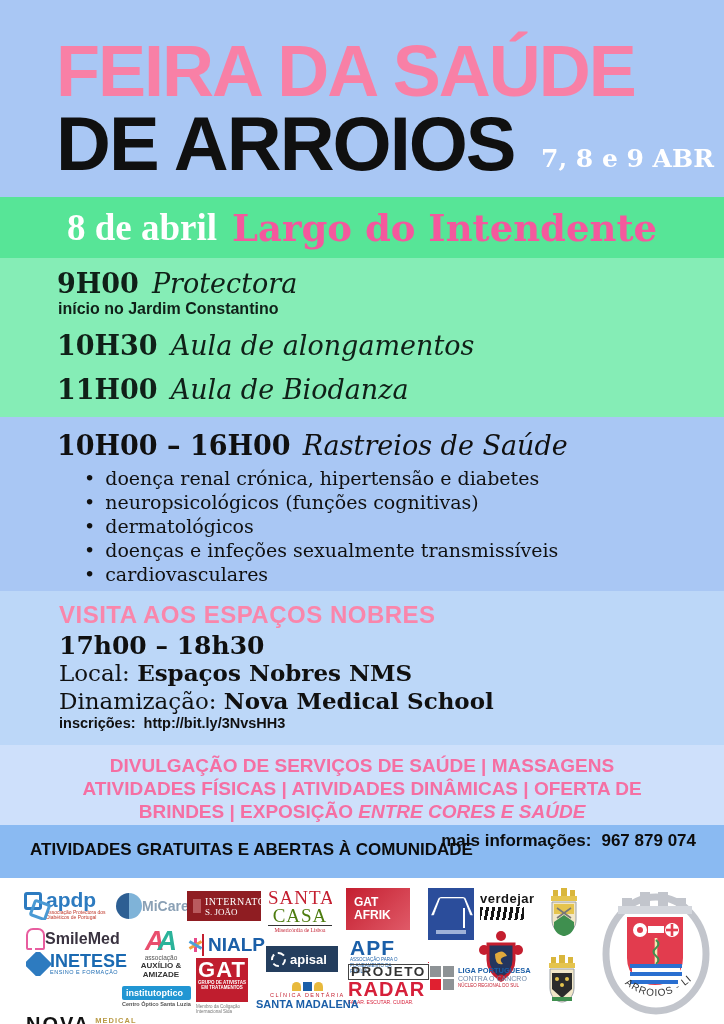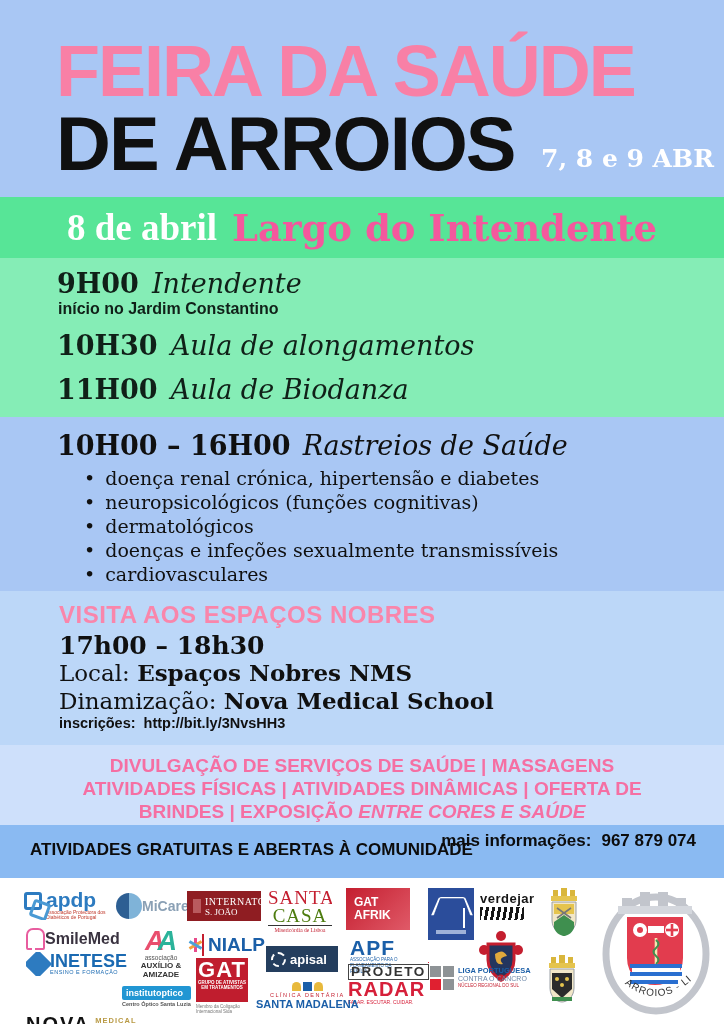--- a/index.html
+++ b/index.html
@@ -188,21 +188,21 @@
   <div class="title-pink">FEIRA DA SAÚDE</div>
   <div class="title-black">DE ARROIOS</div>
   <div class="hdr-dates">7, 8 e 9 ABR</div>
 
   <div class="banner-inner">
     <span class="banner-date">8 de abril</span>
     <span class="banner-loc">Largo do Intendente</span>
   </div>
 
   <div class="sched-item" style="top:268px">
-    <span class="sched-time">9H00</span><span class="sched-act">Intendente</span>
+    <span class="sched-time">9H00</span><span class="sched-act">Protectora</span>
   </div>
   <div class="sched-note">início no Jardim Constantino</div>
   <div class="sched-item" style="top:330px">
     <span class="sched-time">10H30</span><span class="sched-act">Aula de alongamentos</span>
   </div>
   <div class="sched-item" style="top:374px">
     <span class="sched-time">11H00</span><span class="sched-act">Aula de Biodanza</span>
   </div>
 
   <div class="rast-head">

